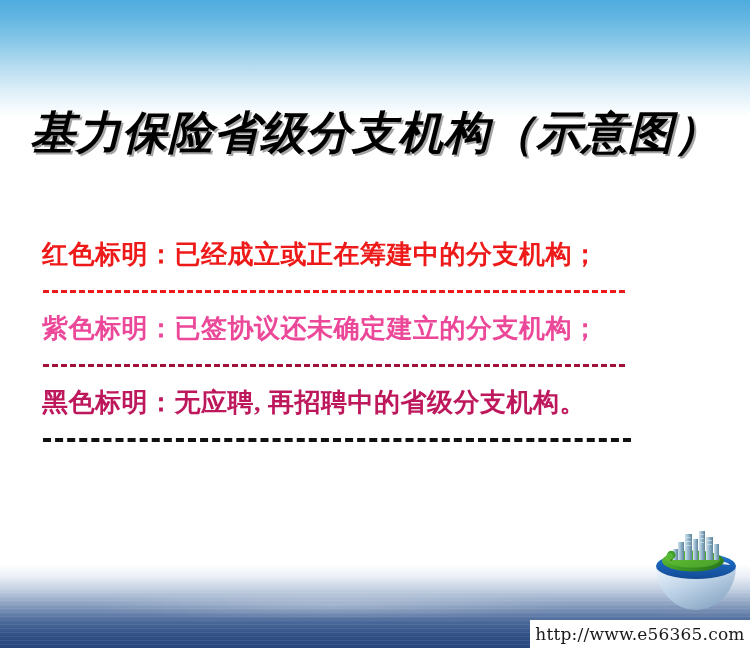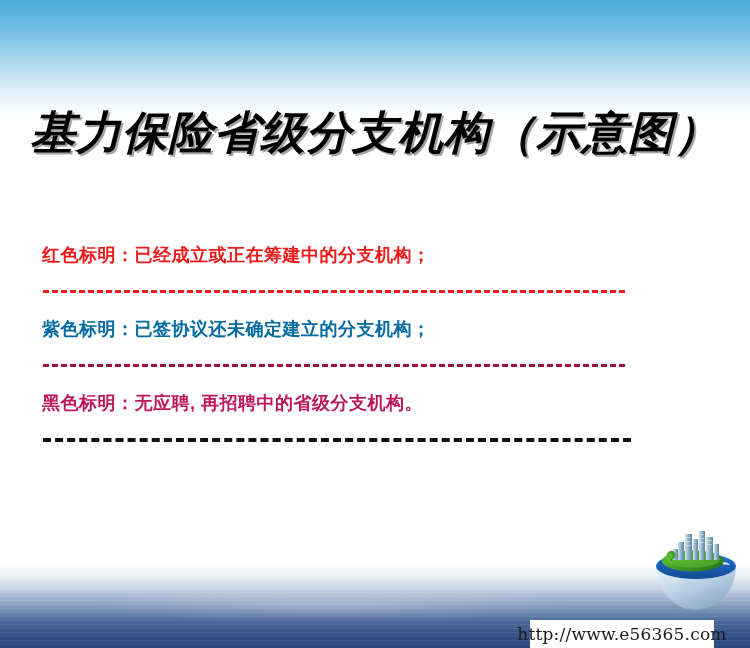--- a/index.html
+++ b/index.html
@@ -93,28 +93,29 @@
   }
 
   
   .legend {
     position: absolute;
     left: 42px;
     top: 238px;
     width: 620px;
   }
   .legend-row {
-    font-size: 18px;
+    font-size: 26px;
     font-weight: bold;
     line-height: 34px;
     white-space: nowrap;
     letter-spacing: 0.5px;
+    font-family: Liberation Serif, serif;
   }
   .legend-row.red   { color: #ee1a1a; }
-  .legend-row.purple{ color: #0369a1; }
+  .legend-row.purple{ color: #ec4899; }
   .legend-row.black { color: #be185d; }
 
   
   .dash {
     height: 14px;
     margin: 0;
     position: relative;
   }
   .dash::before {
     content: "";
@@ -148,21 +149,21 @@
     height: 9px;
     background: radial-gradient(ellipse at center,
         rgba(120,140,170,0.40) 0%, rgba(255,255,255,0) 70%);
   }
 
   
   .watermark {
     position: absolute;
     left: 530px;
     top: 620px;
-    width: 184px;
+    width: 220px;
     height: 28px;
     background: #ffffff;
     display: flex;
     align-items: center;
     justify-content: center;
   }
   .watermark span {
     font-family: "DejaVu Serif", "Liberation Serif", serif;
     font-size: 17px;
     color: #1a1a1a;

